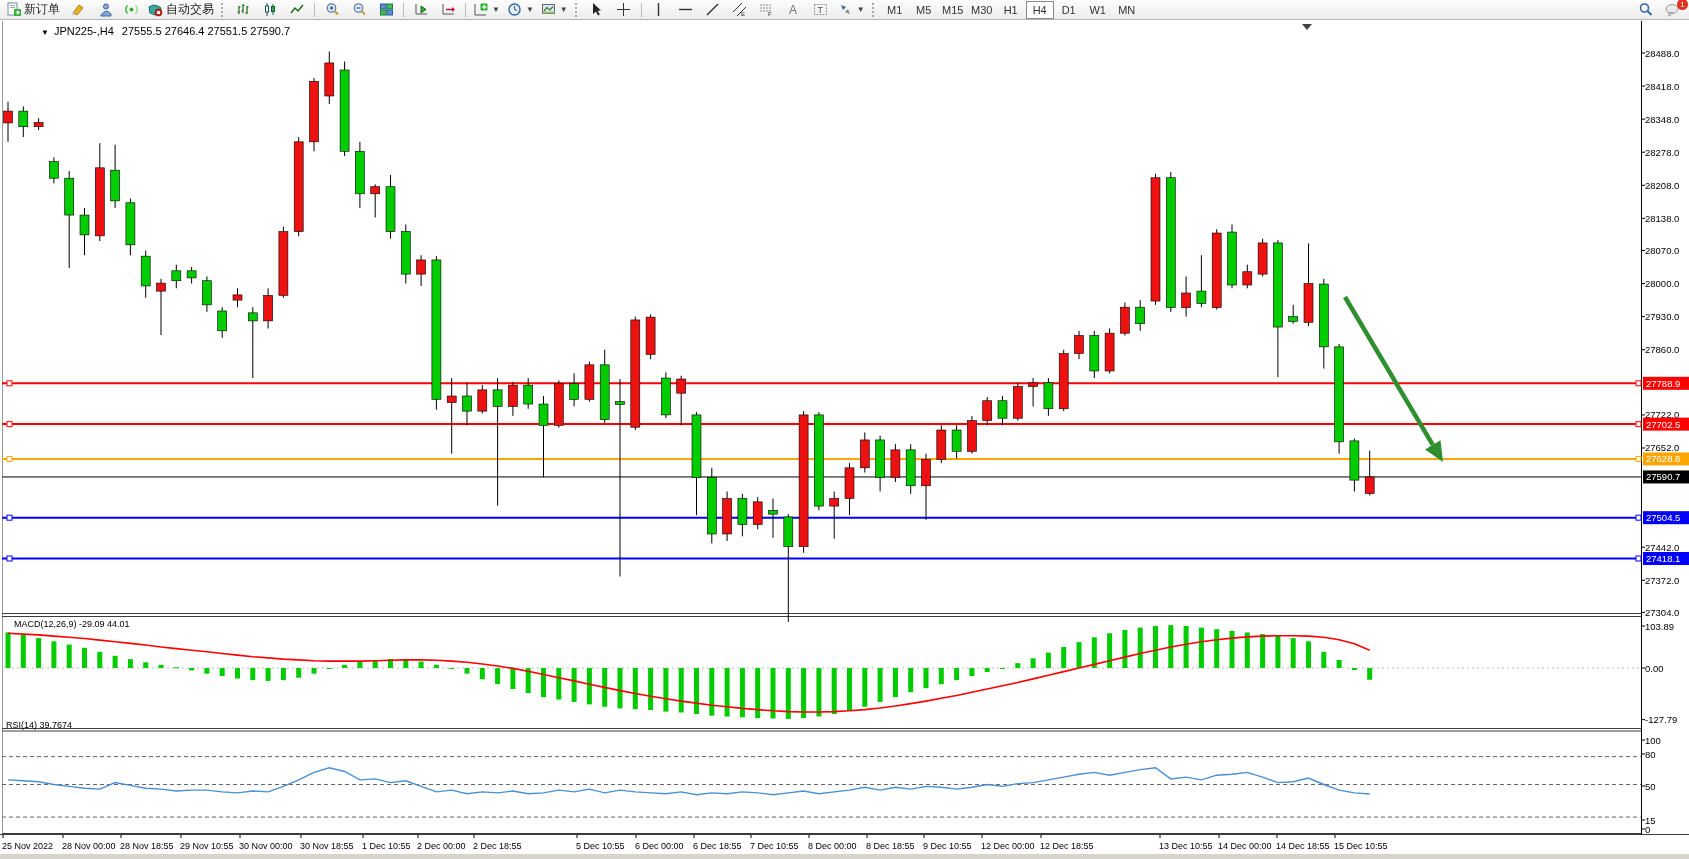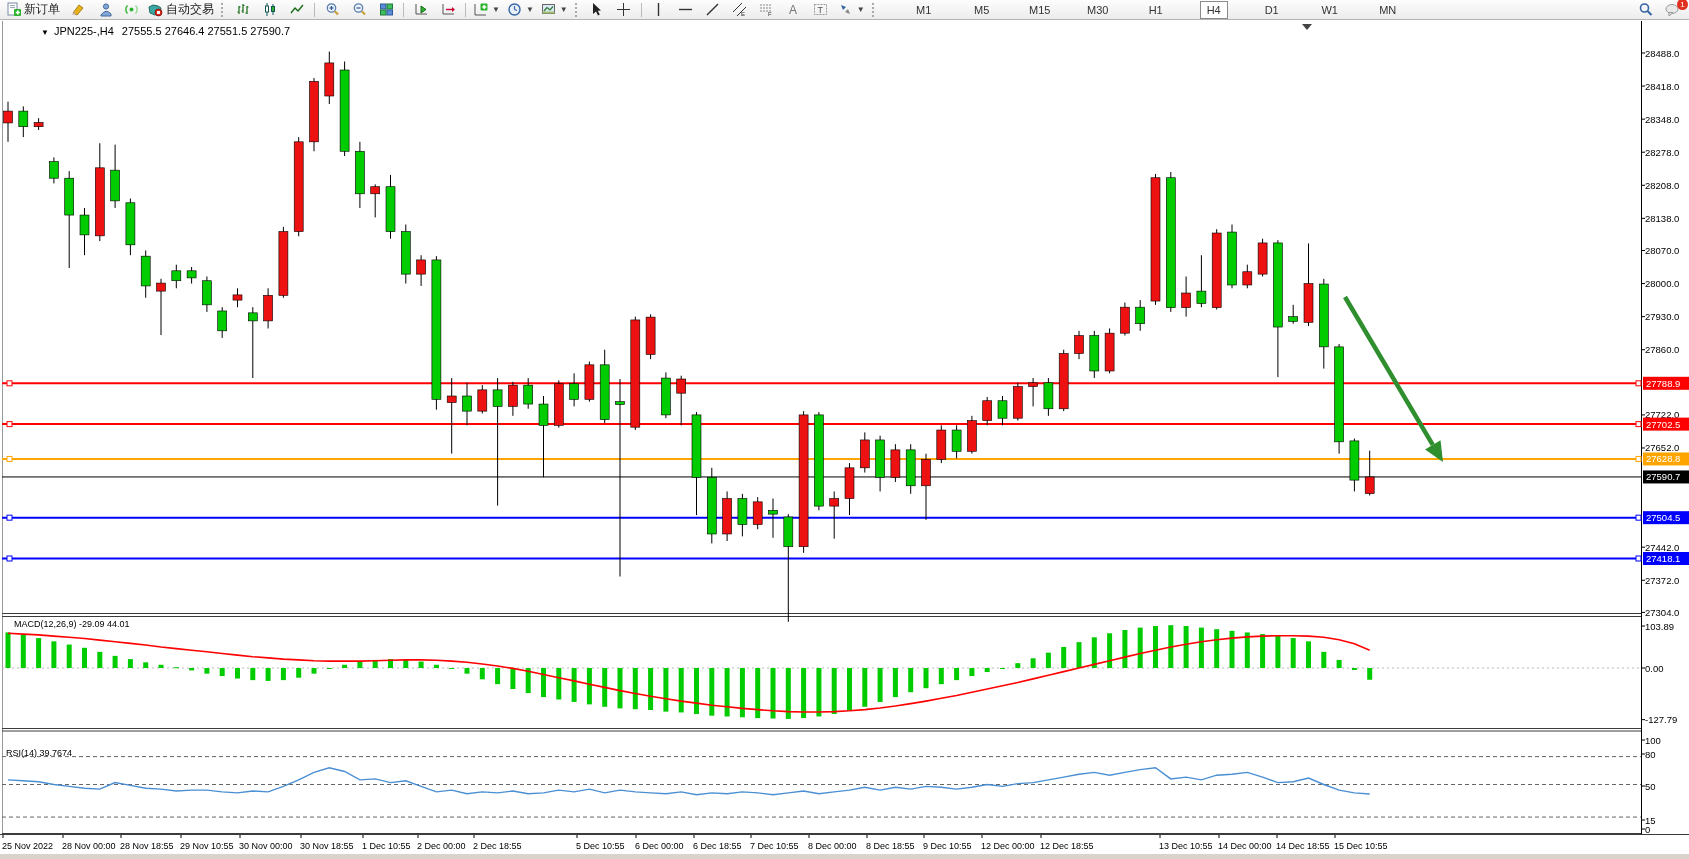--- a/index.html
+++ b/index.html
@@ -8,35 +8,35 @@
   
   .toolbar{position:absolute;left:0;top:0;width:1689px;height:20px;
     background:linear-gradient(#fdfdfd,#ececec);border-bottom:1px solid #b5b5b5;
     display:flex;align-items:center;gap:1px;padding-left:3px;box-sizing:border-box;z-index:5;}
   .tbtn{height:18px;min-width:20px;display:flex;align-items:center;justify-content:center;
     gap:3px;padding:0 2px;border:1px solid transparent;border-radius:2px;font-size:12px;color:#222;}
   .tbtn svg{display:block;}
   .tsep{width:1px;height:14px;background:#bbb;margin:0 3px;}
   .tgrip{width:3px;height:14px;border-left:2px dotted #aaa;margin:0 3px;}
   .tf{font-size:11px;color:#333;min-width:26px;height:16px;display:flex;align-items:center;
-    justify-content:center;border:1px solid transparent;margin-left:29px;}
+    justify-content:center;border:1px solid transparent;}
   .tf.active{background:#fff;border:1px solid #8a8a8a;justify-content:center;}
   .dd{font-size:8px;color:#444;margin-left:1px;}
   .toolbar-right{margin-left:auto;display:flex;align-items:center;margin-right:4px;}
   .notif{position:relative;}
   .badge{position:absolute;top:-2px;right:-4px;background:#e03020;color:#fff;font-size:8px;
     width:11px;height:11px;border-radius:6px;display:flex;align-items:center;justify-content:center;}
   
   #chart-svg{position:absolute;left:0;top:0;z-index:1;}
   .chart-title{position:absolute;left:7px;top:25px;font-size:11px;color:#000;z-index:3;margin-left:34px;}
   .chart-title .tri{font-size:8px;margin-right:5px;color:#000;}
   .chart-title .vals{margin-left:8px;}
   .ind-label{position:absolute;left:6px;font-size:9px;color:#000;z-index:3;}
   #macd-label{top:619px;padding-left:8px;}
-  #rsi-label{top:748px;}
+  #rsi-label{top:720px;}
 </style>
 </head>
 <body>
 <div id="app">
 
   <div class="toolbar">
     <div class="tbtn">
       <span>
           <svg width="15" height="15">
             <rect x="2" y="1" width="9" height="12" fill="#fff" stroke="#7a8aa0"></rect>

